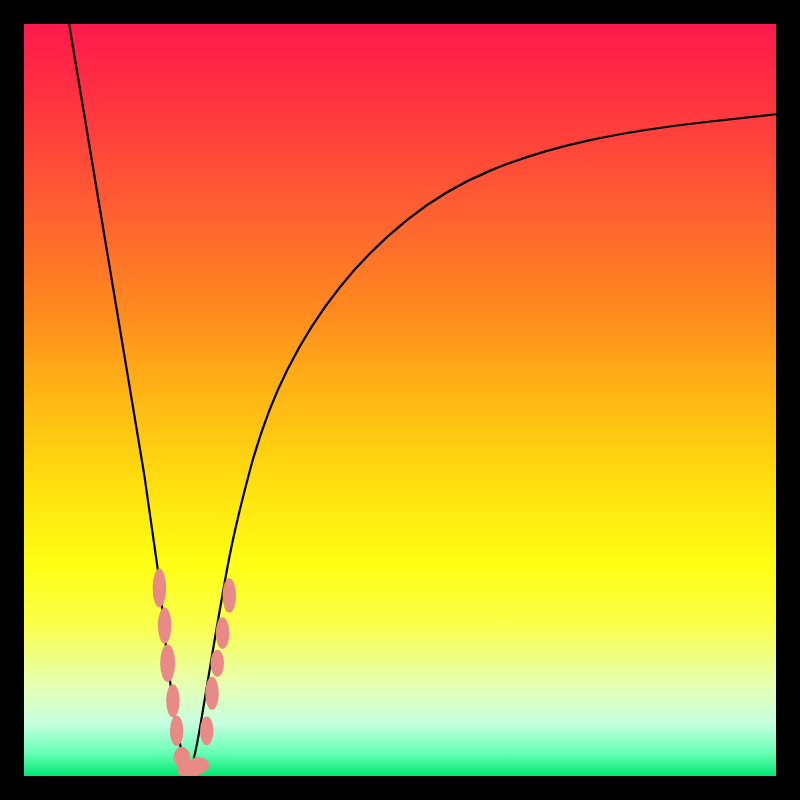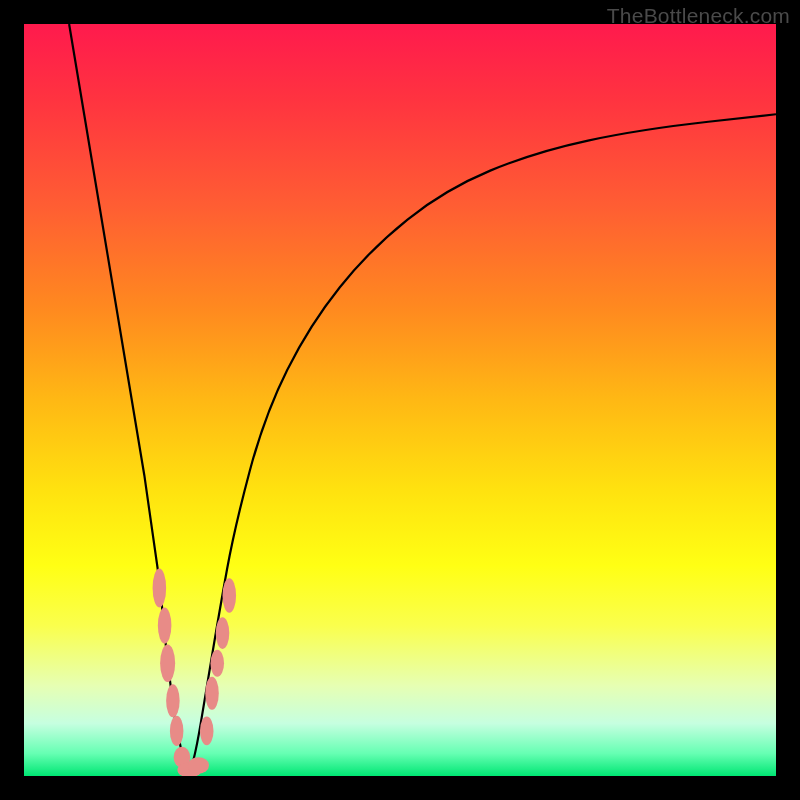--- a/index.html
+++ b/index.html
@@ -88,14 +88,13 @@
           <ellipse cx="165.44" cy="745.984" rx="12.032" ry="7.52" class="marker"></ellipse>
           <ellipse cx="174.464" cy="741.472" rx="10.527999999999999" ry="8.272" class="marker"></ellipse>
           <ellipse cx="182.736" cy="706.88" rx="6.768" ry="14.287999999999998" class="marker"></ellipse>
           <ellipse cx="188" cy="669.28" rx="6.768" ry="16.544" class="marker"></ellipse>
           <ellipse cx="193.264" cy="639.2" rx="6.768" ry="13.536" class="marker"></ellipse>
           <ellipse cx="198.52800000000002" cy="609.12" rx="6.768" ry="15.792" class="marker"></ellipse>
           <ellipse cx="205.29600000000002" cy="571.52" rx="6.768" ry="17.296" class="marker"></ellipse>
         </g>
     </svg>
   </div>
-  <div class="watermark">TheBottleneck.com</div>
 </div>
 
 </body></html>

